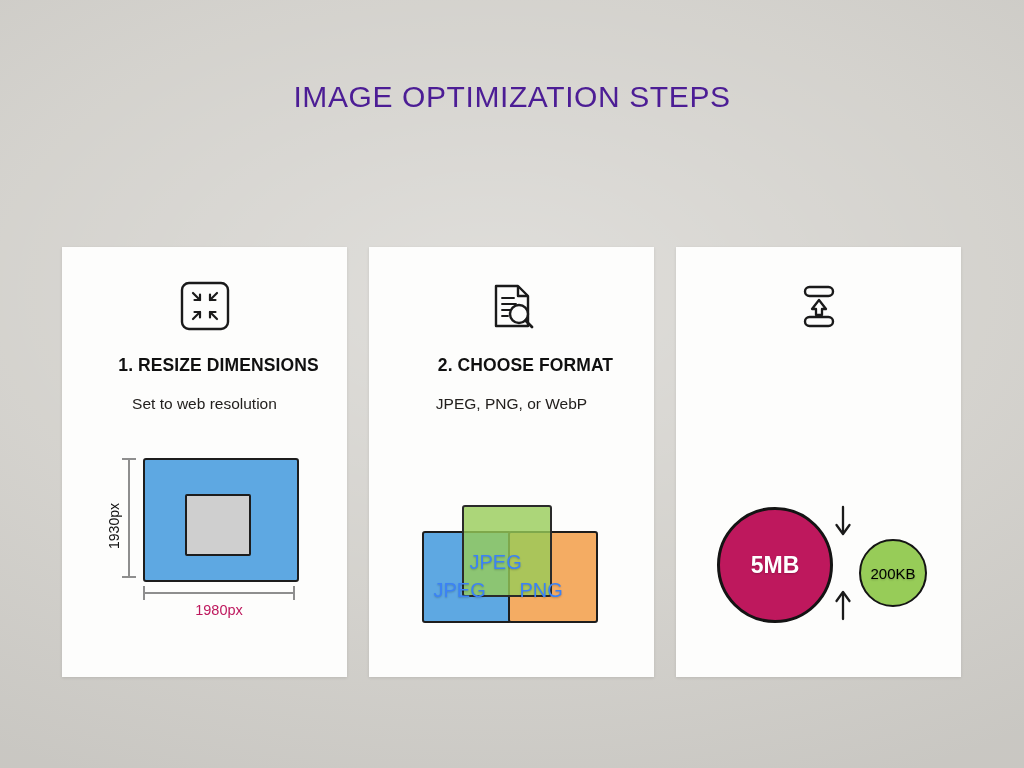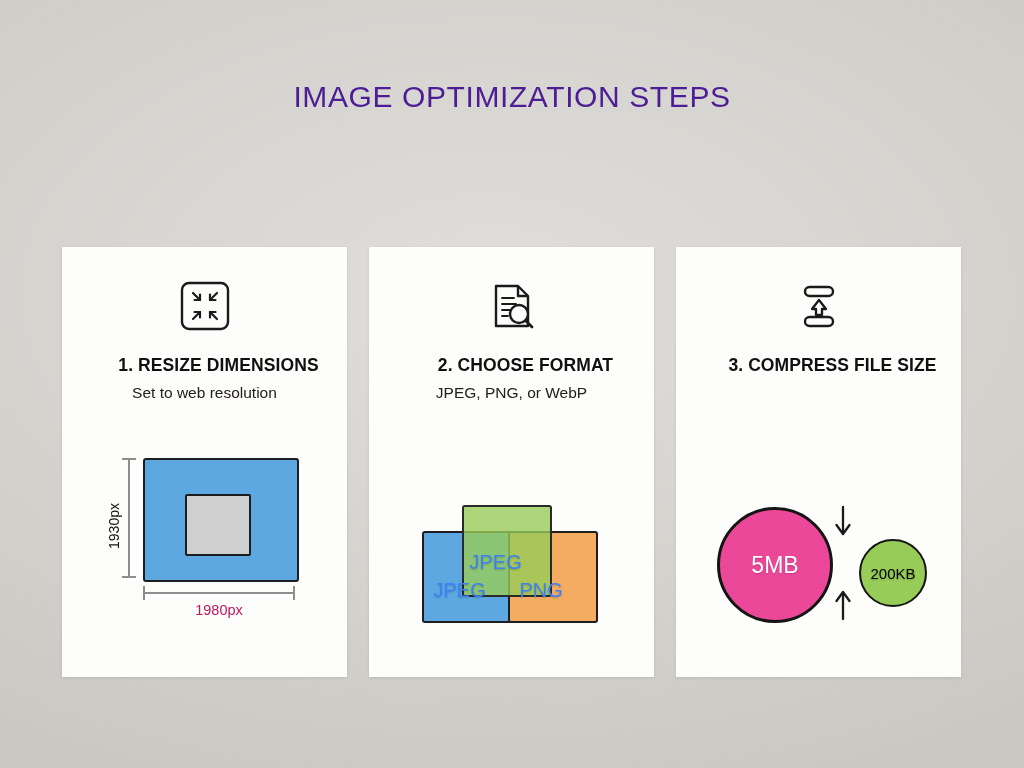--- a/index.html
+++ b/index.html
@@ -66,21 +66,21 @@
     font-weight: bold;
     color: #101010;
     margin-top: 6px;
     letter-spacing: 0.1px;
     padding-left: 28px;
   }
   .card-sub {
     text-align: center;
     font-size: 15.5px;
     color: #23201e;
-    margin-top: 7px;
+    margin-top: 18px;
     line-height: 1.35;
     padding: 0 14px;
   }
 
   .card-figure {
     position: absolute;
     left: 0;
     width: 100%;
     bottom: 48px;
     display: flex;
@@ -224,28 +224,28 @@
     width: 215px;
     height: 130px;
   }
   .circle-big {
     position: absolute;
     left: 6px;
     top: 8px;
     width: 110px;
     height: 110px;
     border-radius: 50%;
-    background: #ec4899;
+    background: #be185d;
     border: 3px solid #141414;
     display: flex;
     align-items: center;
     justify-content: center;
     color: #ffffff;
     font-size: 23px;
-    font-weight: 400;
+    font-weight: 700;
     text-shadow: 0 1px 2px rgba(0,0,0,0.22);
   }
   .circle-small {
     position: absolute;
     left: 148px;
     top: 40px;
     width: 64px;
     height: 64px;
     border-radius: 50%;
     background: #97cc58;
@@ -334,21 +334,20 @@
   </div>
 
   <div class="card">
     <div class="card-icon">
       <svg width="52" height="52" viewBox="0 0 52 52">
         <rect x="12" y="7" width="28" height="9" rx="4.5" ry="4.5" fill="none" stroke="#1a1a1a" stroke-width="2.4"></rect>
         <rect x="12" y="37" width="28" height="9" rx="4.5" ry="4.5" fill="none" stroke="#1a1a1a" stroke-width="2.4"></rect>
         <path d="M26 20 L33 29 H29 V35 H23 V29 H19 Z" fill="none" stroke="#1a1a1a" stroke-width="2.3" stroke-linejoin="round"></path>
       </svg>
     </div>
-    <div class="card-heading">3. COMPRESS FILE SIZE</div>
 
     <div class="card-figure">
       <div class="comp-wrap">
         <div class="circle-big">5MB</div>
         <span class="arrow-down">
           <svg width="20" height="34" viewBox="0 0 20 34">
             <path d="M10 2 V27" stroke="#1a1a1a" stroke-width="2.3" stroke-linecap="round" fill="none"></path>
             <path d="M3.5 20 L10 29 L16.5 20" stroke="#1a1a1a" stroke-width="2.3" stroke-linecap="round" stroke-linejoin="round" fill="none"></path>
           </svg>
         </span>

